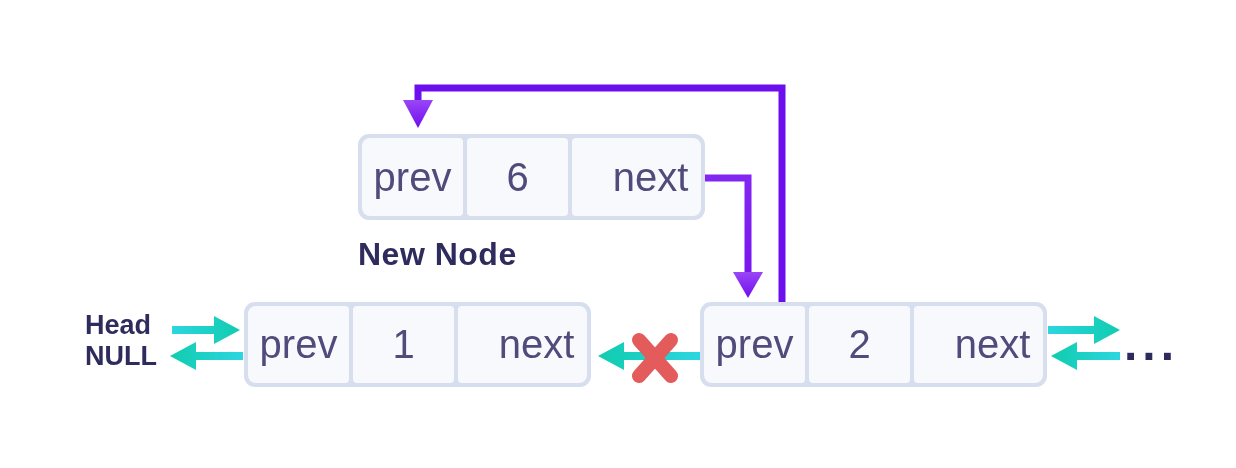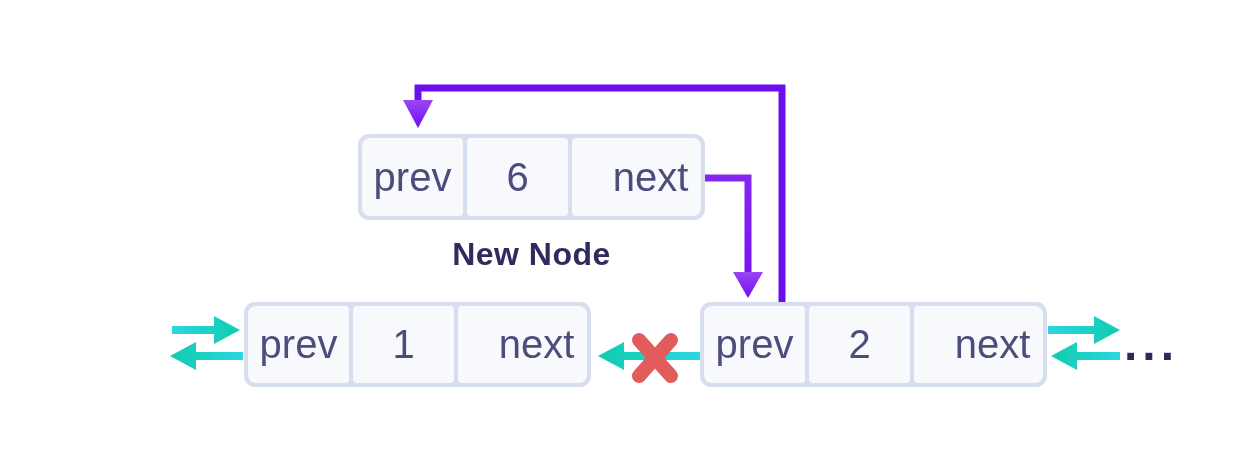--- a/index.html
+++ b/index.html
@@ -37,21 +37,20 @@
     border-radius: 4px;
   }
   .cell.first { border-radius: 8px 4px 4px 8px; }
   .cell.last  { border-radius: 4px 8px 8px 4px; padding-left: 28px; }
   .node-new   { left: 358px; top: 134px; width: 347px; height: 86px; }
   .node-one   { left: 244px; top: 302px; width: 347px; height: 85px; }
   .node-two   { left: 700px; top: 302px; width: 347px; height: 85px; }
   .new-node-label {
     position: absolute;
     left: 358px; top: 236px; width: 347px;
-    text-align: center;
     font-size: 32px;
     font-weight: bold;
     color: #2e2c5c;
     letter-spacing: 0.5px;
   }
   .head-null {
     position: absolute;
     left: 85px; top: 310px;
     font-size: 27px;
     font-weight: bold;
@@ -132,16 +131,20 @@
     <div class="cell">1</div>
     <div class="cell last">next</div>
   </div>
 
   <div class="node node-two">
     <div class="cell first">prev</div>
     <div class="cell">2</div>
     <div class="cell last">next</div>
   </div>
 
+  <div class="head-null">
+    <div>Head</div>
+    <div>NULL</div>
+  </div>
 
   <div class="ellipsis">...</div>
 
 </div>
 
 </body></html>

